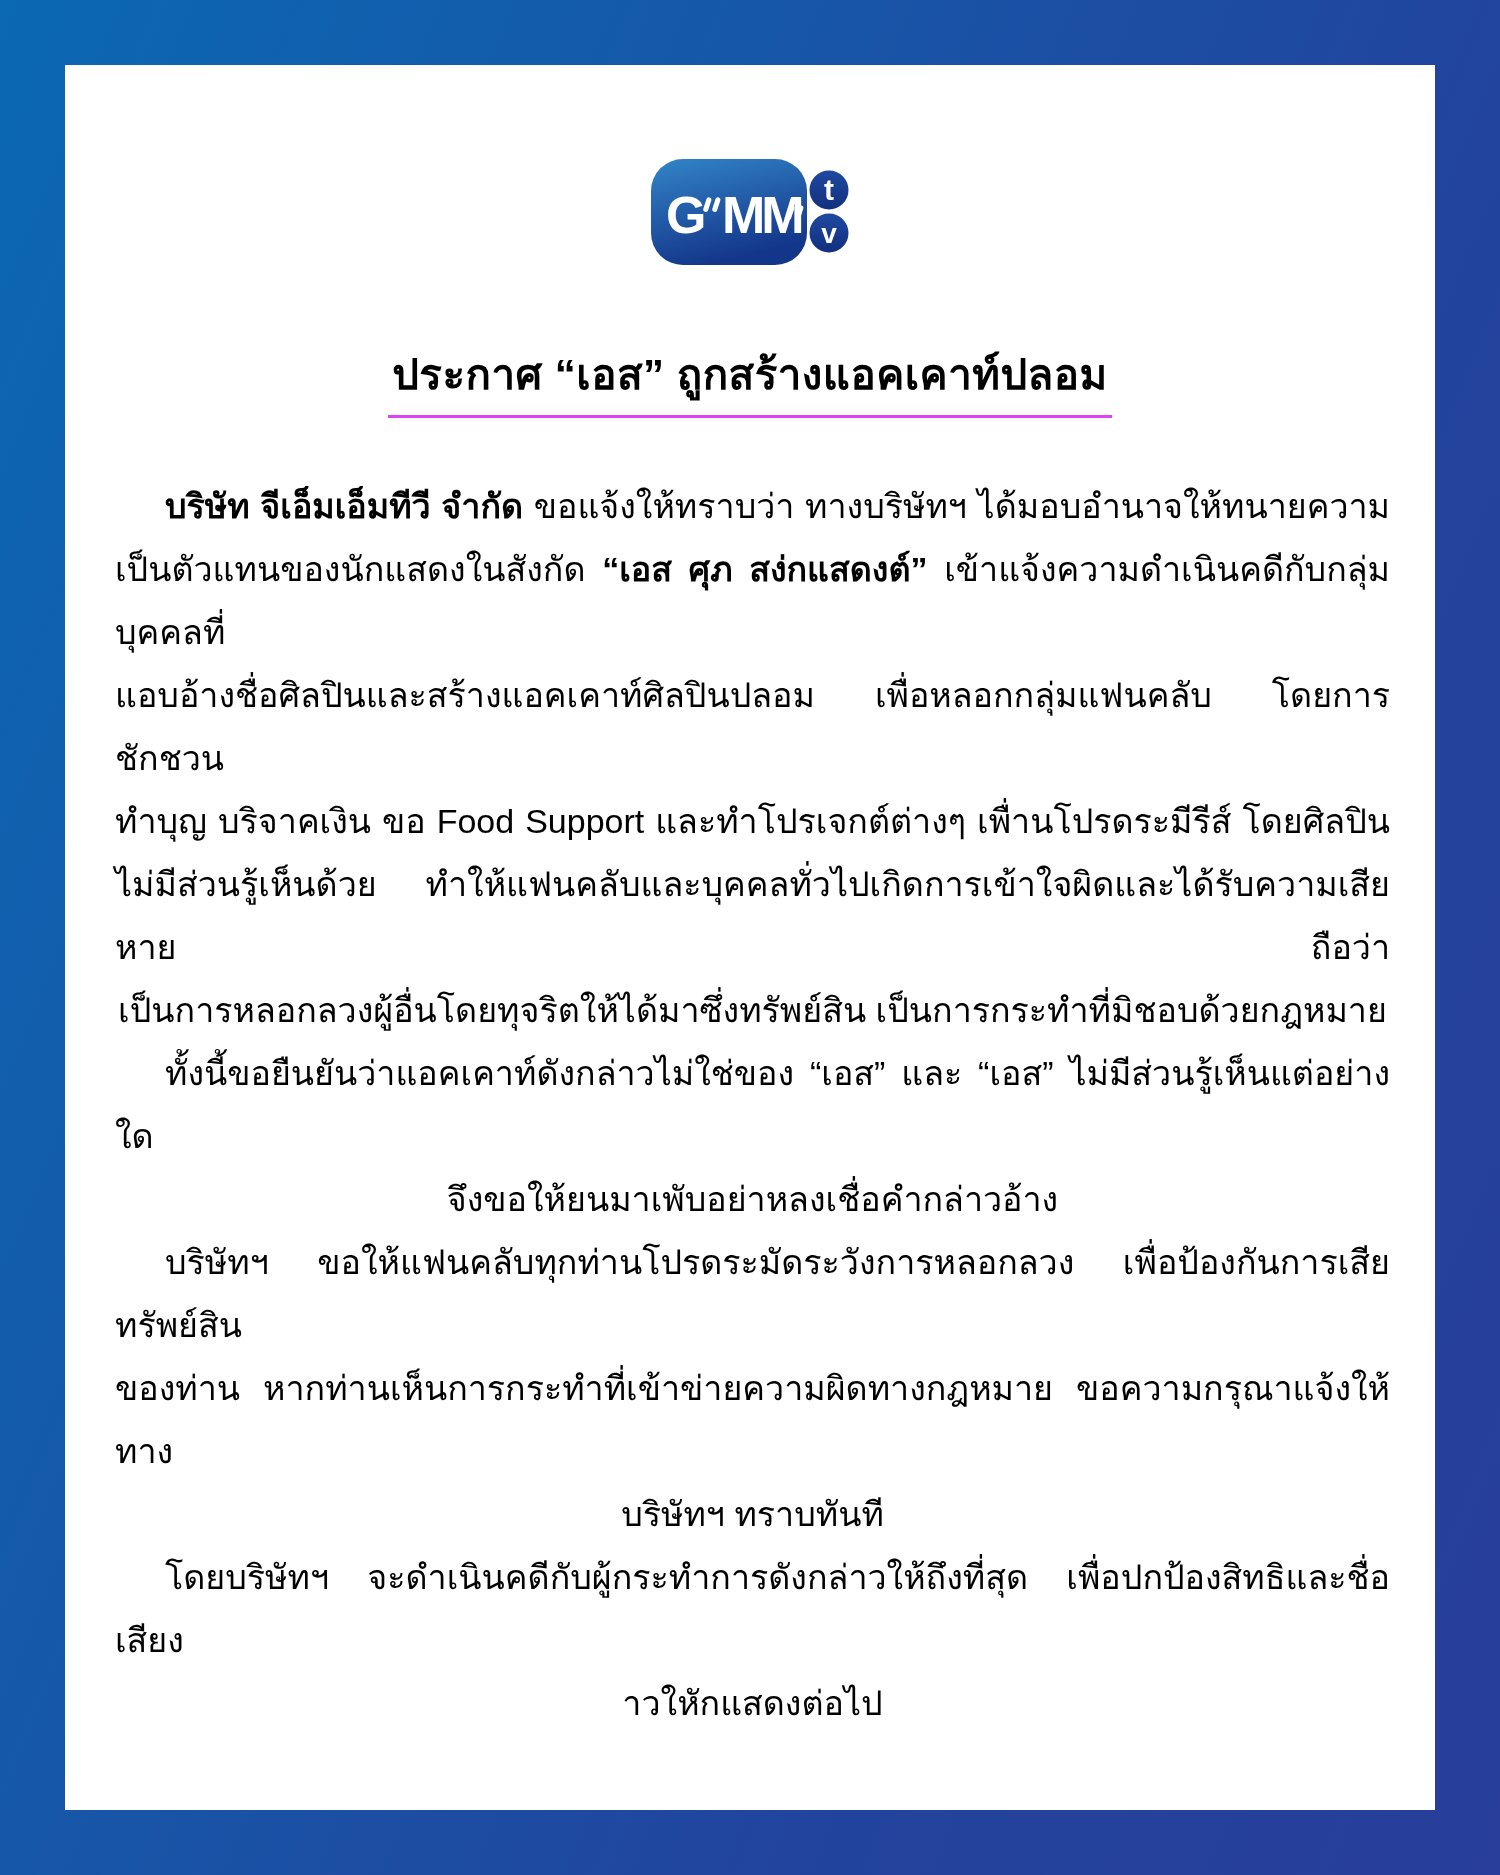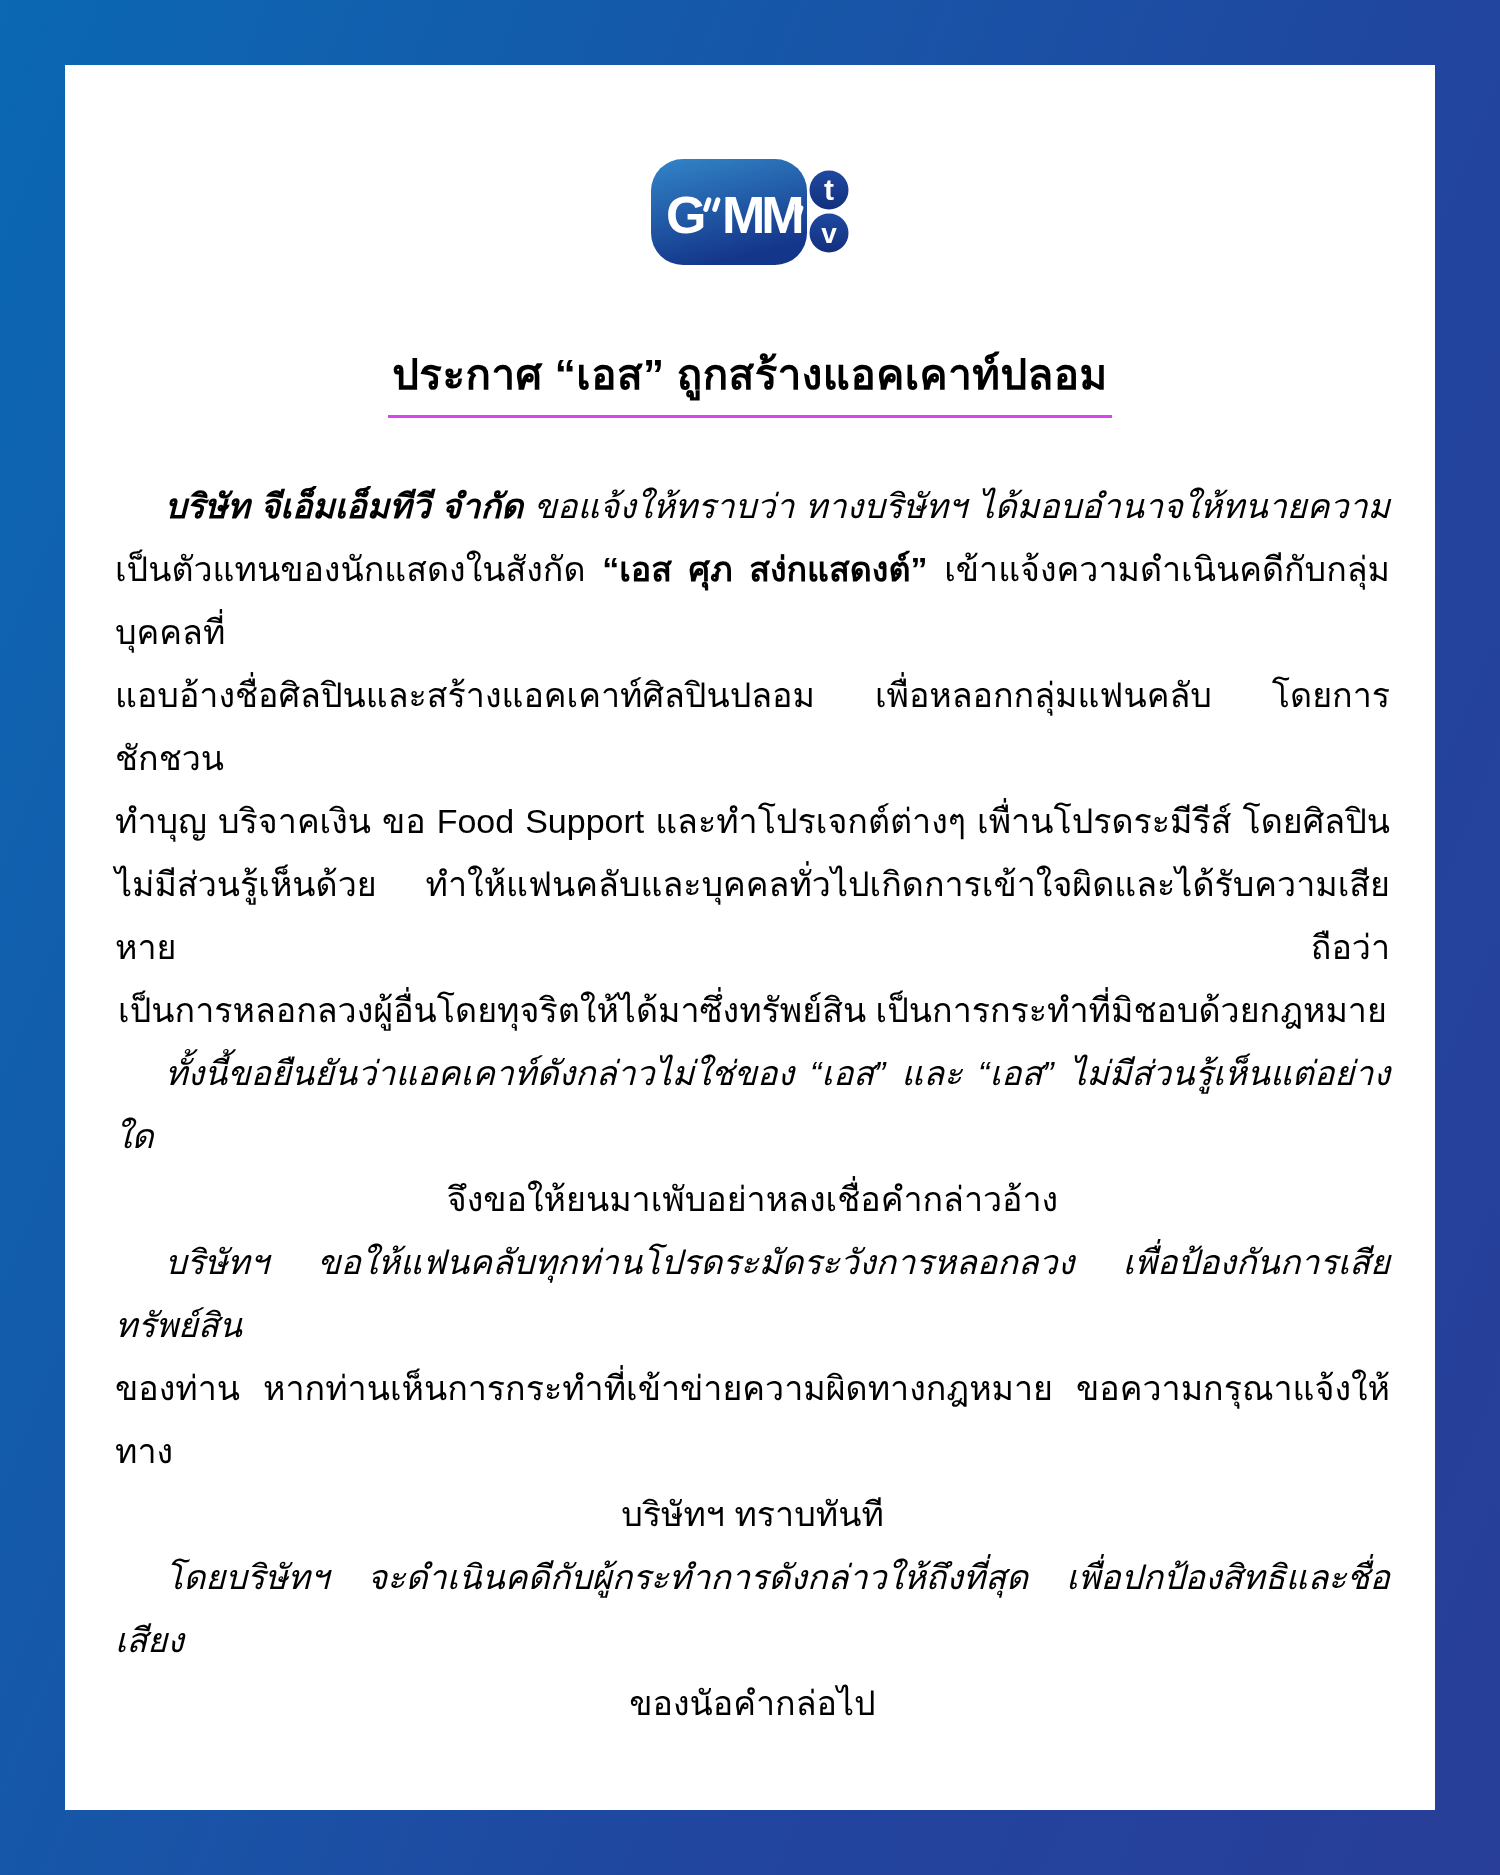--- a/index.html
+++ b/index.html
@@ -50,21 +50,21 @@
     position: absolute;
     top: 410px;
     left: 50px;
     width: 1275px;
     font-size: 34px;
     color: #000;
     line-height: 63px;
   }
   .line { text-align: center; }
   .line.just { text-align: justify; text-align-last: justify; }
-  .line.indent { text-indent: 50px; font-style: italic; }
+  .line.indent { text-indent: 50px; }
   .b { font-weight: bold; }
   .closing {
     position: absolute;
     top: 1352px;
     left: 645px;
     width: 600px;
     text-align: center;
     font-size: 36px;
     color: #000;
     line-height: 63px;
@@ -122,18 +122,18 @@
         <div class="line just indent"><span>ทั้งนี้ขอยืนยันว่าแอคเคาท์ดังกล่าวไม่ใช่ของ “เอส” และ “เอส” ไม่มีส่วนรู้เห็นแต่อย่างใด</span></div>
         <div class="line"><span>จึงขอให้ยนมาเพับอย่าหลงเชื่อคำกล่าวอ้าง</span></div>
       </div>
       <div>
         <div class="line just indent"><span>บริษัทฯ ขอให้แฟนคลับทุกท่านโปรดระมัดระวังการหลอกลวง เพื่อป้องกันการเสียทรัพย์สิน</span></div>
         <div class="line just"><span>ของท่าน หากท่านเห็นการกระทำที่เข้าข่ายความผิดทางกฎหมาย ขอความกรุณาแจ้งให้ทาง</span></div>
         <div class="line"><span>บริษัทฯ ทราบทันที</span></div>
       </div>
       <div>
         <div class="line just indent"><span>โดยบริษัทฯ จะดำเนินคดีกับผู้กระทำการดังกล่าวให้ถึงที่สุด เพื่อปกป้องสิทธิและชื่อเสียง</span></div>
-        <div class="line"><span>ของนัอคำกล่อไป</span></div>
+        <div class="line"><span>าวใหักแสดงต่อไป</span></div>
       </div>
     </div>
 
 
 </div>
 
 </body></html>

